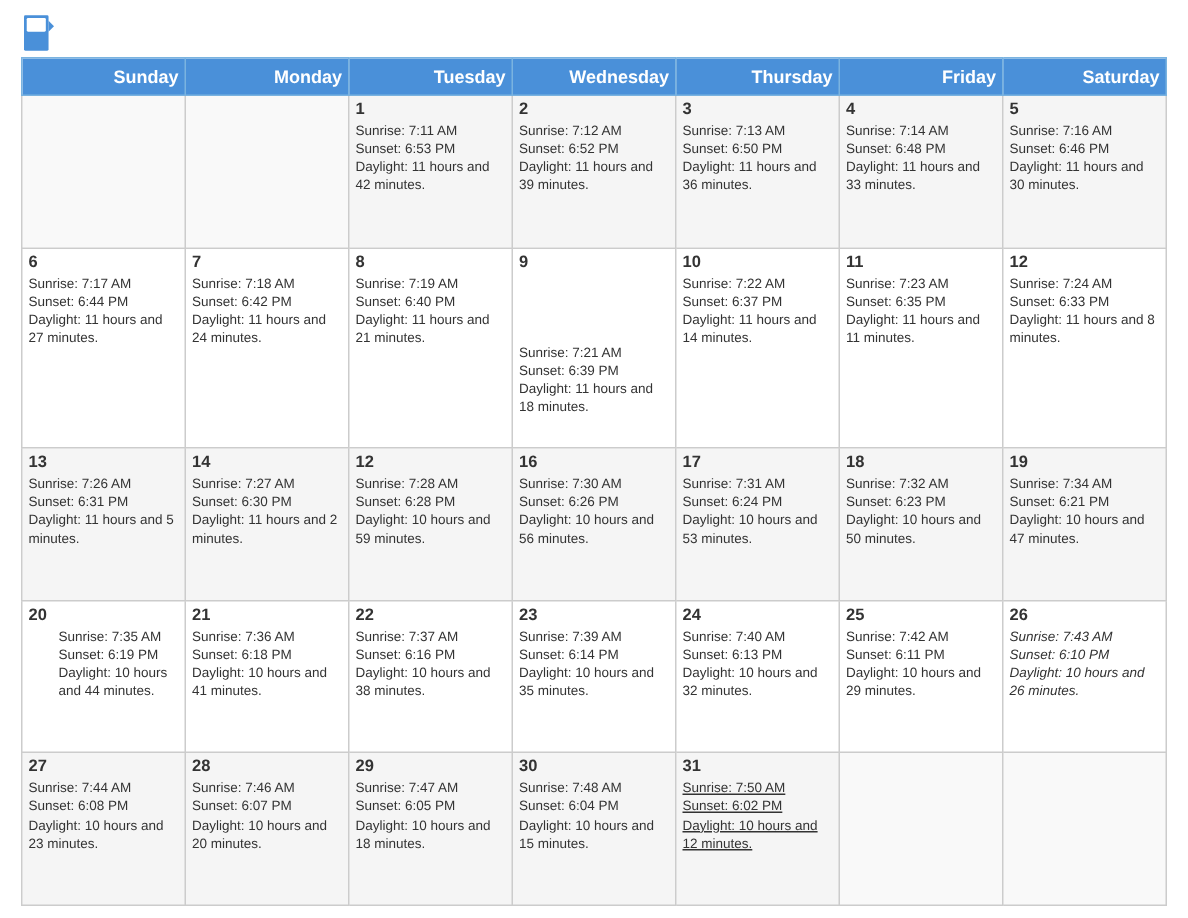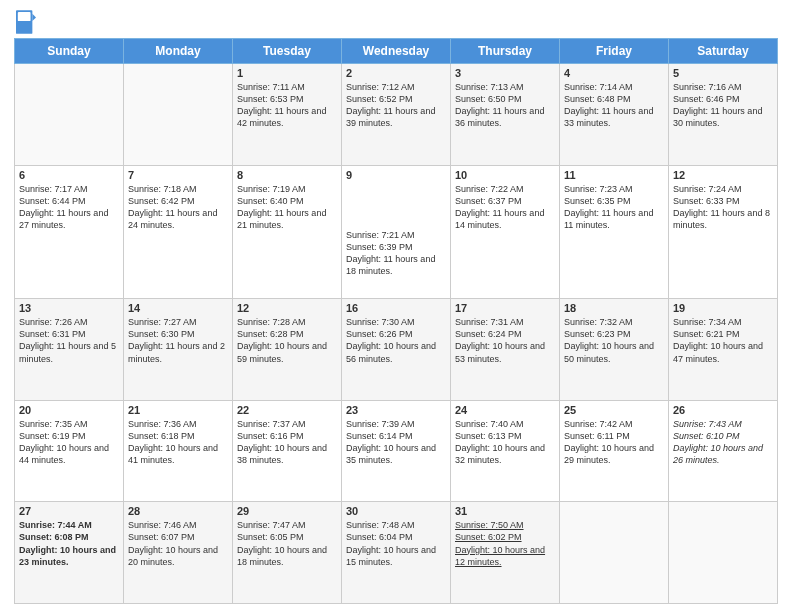--- a/index.html
+++ b/index.html
@@ -60,21 +60,21 @@
       width: 100%;
       border-collapse: collapse;
       flex: 1;
     }
     .calendar thead tr th {
       background: #4a90d9;
       color: #fff;
       font-size: 12px;
       font-weight: bold;
       padding: 5px 4px;
-      text-align: center;
+      text-align: right;
       border: 1px solid #7ab3e0;
       margin-left: 40px;
     }
     .calendar tbody tr td {
       border: 1px solid #ccc;
       vertical-align: top;
       padding: 3px 4px;
       font-size: 9.5px;
       color: #333;
       width: calc(100% / 7);
@@ -253,21 +253,21 @@
           <td>
             <span class="day-num">19</span>
             <div class="day-info" style="white-space: pre-line;">Sunrise: 7:34 AM
 Sunset: 6:21 PM
 Daylight: 10 hours and 47 minutes.</div>
           </td>
         </tr>
         <tr>
           <td>
             <span class="day-num">20</span>
-            <div class="day-info" style="white-space: pre-line;">Sunrise: 7:35 AM
+            <div class="day-info" style="white-space: pre-line; margin-left: 20px;">Sunrise: 7:35 AM
 Sunset: 6:19 PM
 Daylight: 10 hours and 44 minutes.</div>
           </td>
           <td>
             <span class="day-num">21</span>
             <div class="day-info" style="white-space: pre-line;">Sunrise: 7:36 AM
 Sunset: 6:18 PM
 Daylight: 10 hours and 41 minutes.</div>
           </td>
           <td>
@@ -297,21 +297,21 @@
           <td>
             <span class="day-num">26</span>
             <div class="day-info" style="white-space: pre-line; font-style: italic;">Sunrise: 7:43 AM
 Sunset: 6:10 PM
 Daylight: 10 hours and 26 minutes.</div>
           </td>
         </tr>
         <tr>
           <td>
             <span class="day-num">27</span>
-            <div class="day-info" style="white-space: pre-line; font-weight: bold;">Sunrise: 7:44 AM
+            <div class="day-info" style="white-space: pre-line;">Sunrise: 7:44 AM
 Sunset: 6:08 PM
 Daylight: 10 hours and 23 minutes.</div>
           </td>
           <td>
             <span class="day-num">28</span>
             <div class="day-info" style="white-space: pre-line;">Sunrise: 7:46 AM
 Sunset: 6:07 PM
 Daylight: 10 hours and 20 minutes.</div>
           </td>
           <td>

